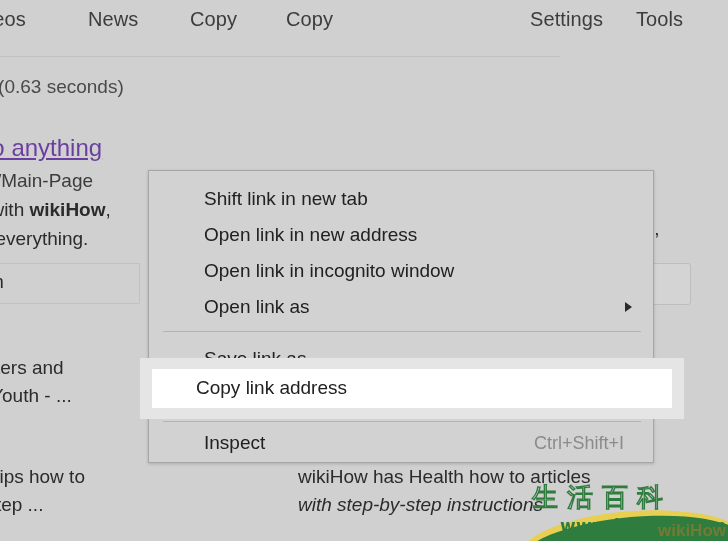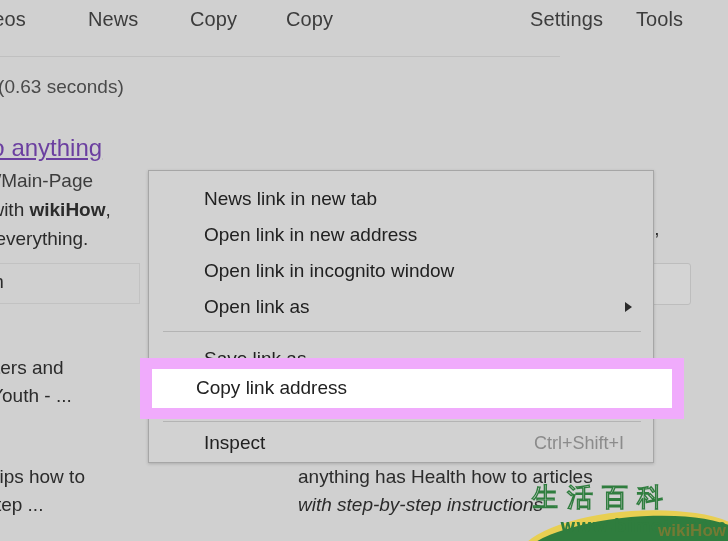--- a/index.html
+++ b/index.html
@@ -245,21 +245,21 @@
     background: #b4b4b4;
   }
 
   
   .green-box {
     position: absolute;
     left: 140px;
     top: 358px;
     width: 544px;
     height: 61px;
-    background: #f0abfc;
+    background: #e5e5e5;
     box-sizing: border-box;
   }
   .green-inner {
     position: absolute;
     left: 12px;
     top: 11px;
     width: 520px;
     height: 39px;
     background: #ffffff;
     box-sizing: border-box;
@@ -358,27 +358,27 @@
   <div class="res2-line1">mputers and</div>
   <div class="res2-line2">h - Youth - ...</div>
 
   <div class="res3-line1">ionships how to</div>
   <div class="res3-line2">oy-step ...</div>
 
   <div class="right-snip-a">),</div>
   <div class="right-box"></div>
   <div class="right-box-glyph">\</div>
 
-  <div class="bot-line1">anything has Health how to articles</div>
+  <div class="bot-line1">wikiHow has Health how to articles</div>
   <div class="bot-line2">with step-by-step instructions</div>
 
   <div class="ctxmenu">
 
     <div class="ctx-item" style="top:10px">
-      <span class="ctx-label">News link in new tab</span>
+      <span class="ctx-label">Shift link in new tab</span>
     </div>
     <div class="ctx-item" style="top:46px">
       <span class="ctx-label">Open link in new address</span>
     </div>
     <div class="ctx-item" style="top:82px">
       <span class="ctx-label">Open link in incognito window</span>
     </div>
     <div class="ctx-item" style="top:118px">
       <span class="ctx-label">Open link as</span>
       <span class="ctx-arrow"></span>

